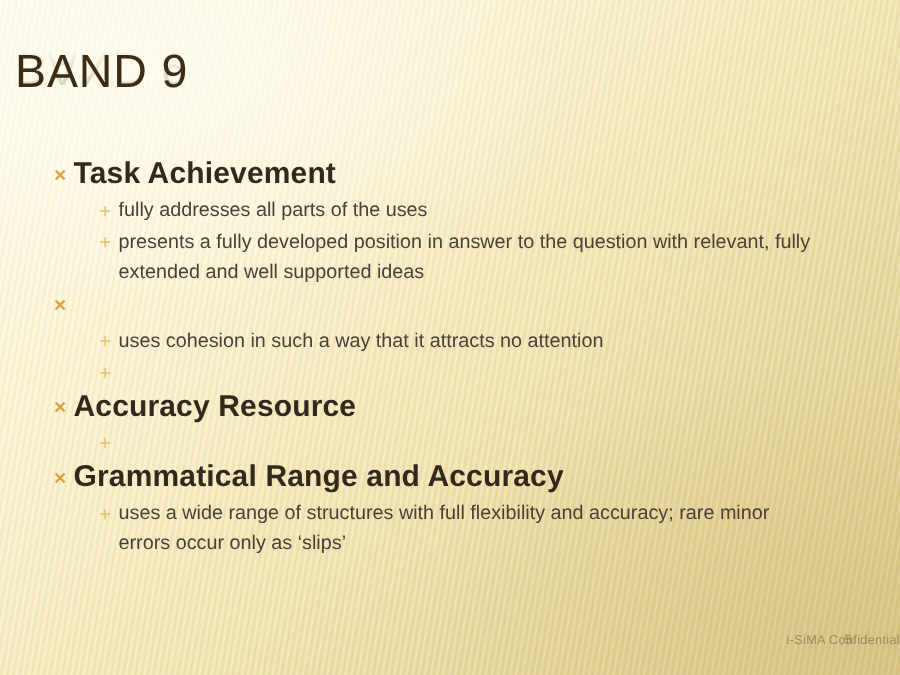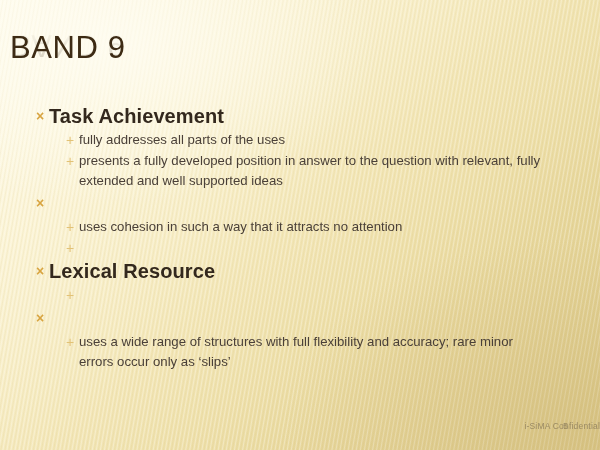--- a/index.html
+++ b/index.html
@@ -212,30 +212,31 @@
         <span class="l2-text">uses cohesion in such a way that it attracts no attention</span>
       </div>
       <div class="l2">
         <span class="l2-marker">+</span>
       </div>
     </div>
 
     <div class="group">
       <div class="l1">
         <span class="l1-marker">×</span>
-        <span class="l1-text">Lexical Resource</span>
-      </div>
-      <div class="l2">
-        <span class="l2-marker">+</span>
-      </div>
-    </div>
-
-    <div class="group">
-      <div class="l1">
-        <span class="l1-marker">×</span>
+        <span class="l1-text">Accuracy Resource</span>
+      </div>
+      <div class="l2">
+        <span class="l2-marker">+</span>
+      </div>
+    </div>
+
+    <div class="group">
+      <div class="l1">
+        <span class="l1-marker">×</span>
+        <span class="l1-text">Grammatical Range and Accuracy</span>
       </div>
       <div class="l2">
         <span class="l2-marker">+</span>
         <span class="l2-text">uses a wide range of structures with full flexibility and accuracy; rare minor errors occur only as ‘slips’</span>
       </div>
     </div>
 
   </div>
 
   <div class="footer-note">i-SiMA Confidential</div>

